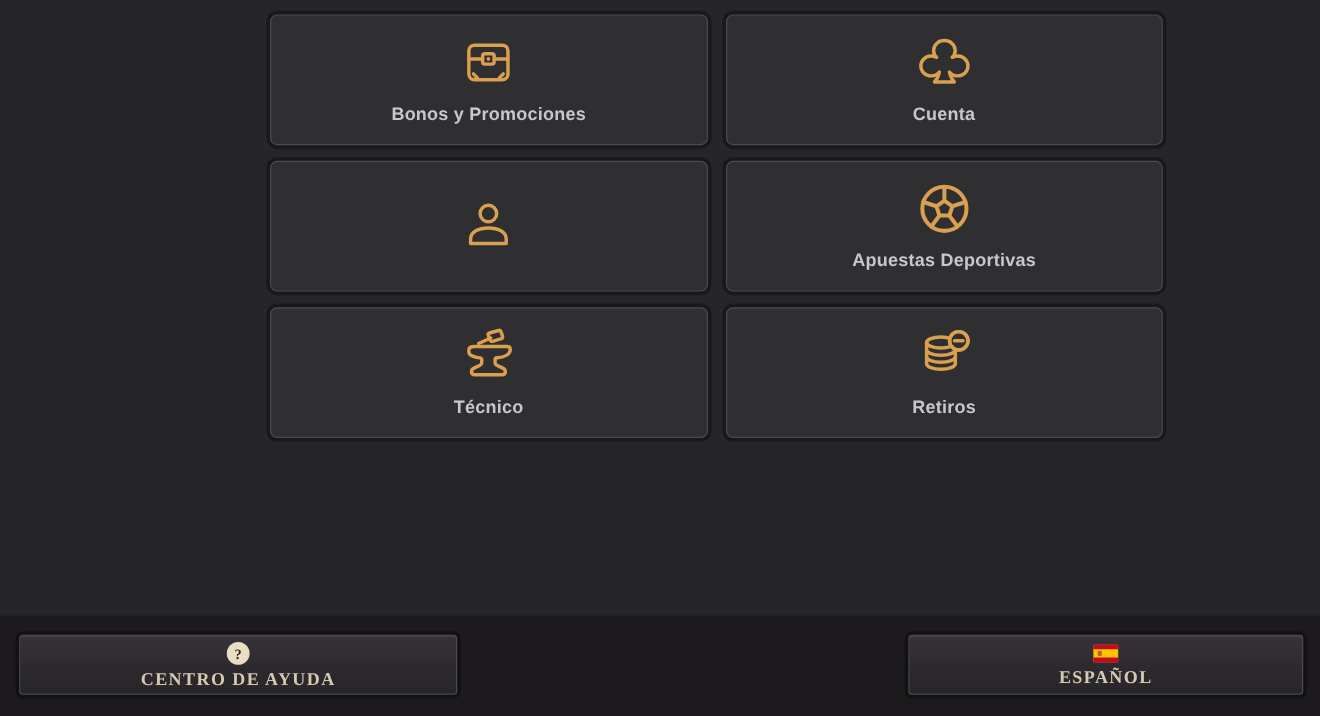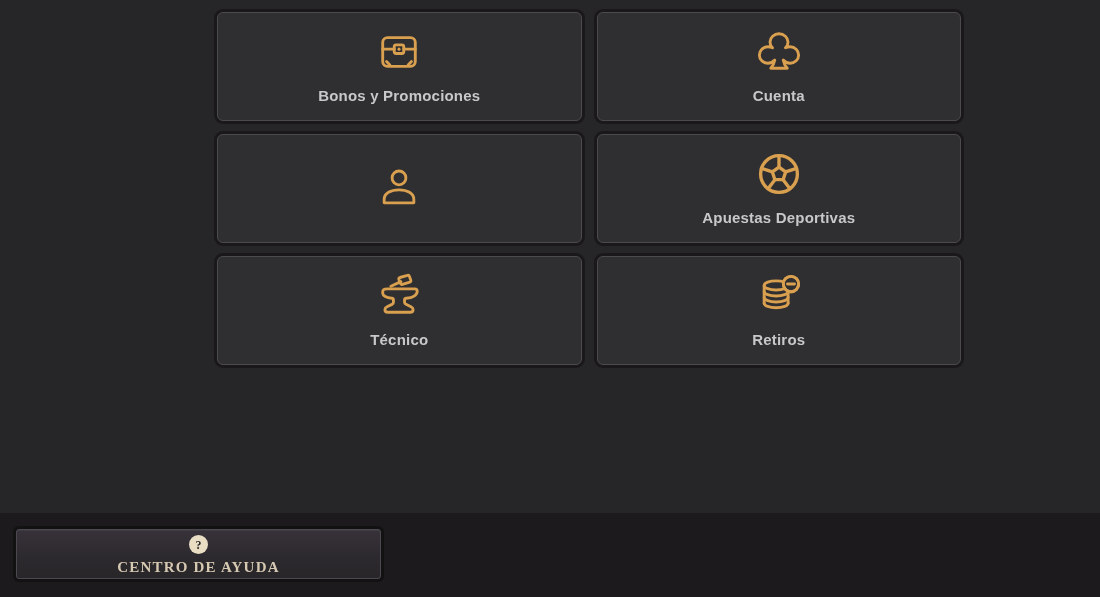--- a/index.html
+++ b/index.html
@@ -3,21 +3,21 @@
 <meta charset="utf-8">
 <style>
   html,body{margin:0;padding:0;}
   body{
     width:1100px;height:597px;position:relative;overflow:hidden;
     background:var(--background,#262527);
     font-family:"Liberation Sans",sans-serif;
   }
   
   .grid{
-    position:absolute;left:173px;top:12px;width:744px;
+    position:absolute;left:181px;top:12px;width:744px;
     display:grid;grid-template-columns:1fr 1fr;
     grid-auto-rows:108.5px;column-gap:15px;row-gap:13.5px;padding-left:44px;
   }
   .card{
     background:var(--card-background,#2f2e30);
     border:1px solid var(--card-border,#4b4a4d);
     border-radius:6px;
     box-shadow:0 0 0 3px rgba(16,15,17,.55);
     display:flex;flex-direction:column;align-items:center;justify-content:center;
     gap:13px;cursor:pointer;box-sizing:border-box;
@@ -141,15 +141,26 @@
 
 </div>
 
 <div class="footer">
 
   <div class="footer-btn btn-help">
     <span class="help-circle">?</span>
     <span class="flabel">CENTRO DE AYUDA</span>
   </div>
 
+  <div class="footer-btn btn-lang">
+    <span style="display:flex;">
+      <svg class="flag" width="21" height="15" viewBox="0 0 21 15">
+        <rect width="21" height="15" rx="1" fill="#ffc400"></rect>
+        <path d="M0 1 Q0 0 1 0 H20 Q21 0 21 1 V4 H0 Z" fill="#c60b1e"></path>
+        <path d="M0 11 H21 V14 Q21 15 20 15 H1 Q0 15 0 14 Z" fill="#c60b1e"></path>
+        <rect x="3.8" y="5.3" width="3.4" height="4.4" rx="0.9" fill="#ad6b2f"></rect>
+      </svg>
+    </span>
+    <span class="flabel">ESPAÑOL</span>
+  </div>
 
 
 </div>
 
 </body></html>

